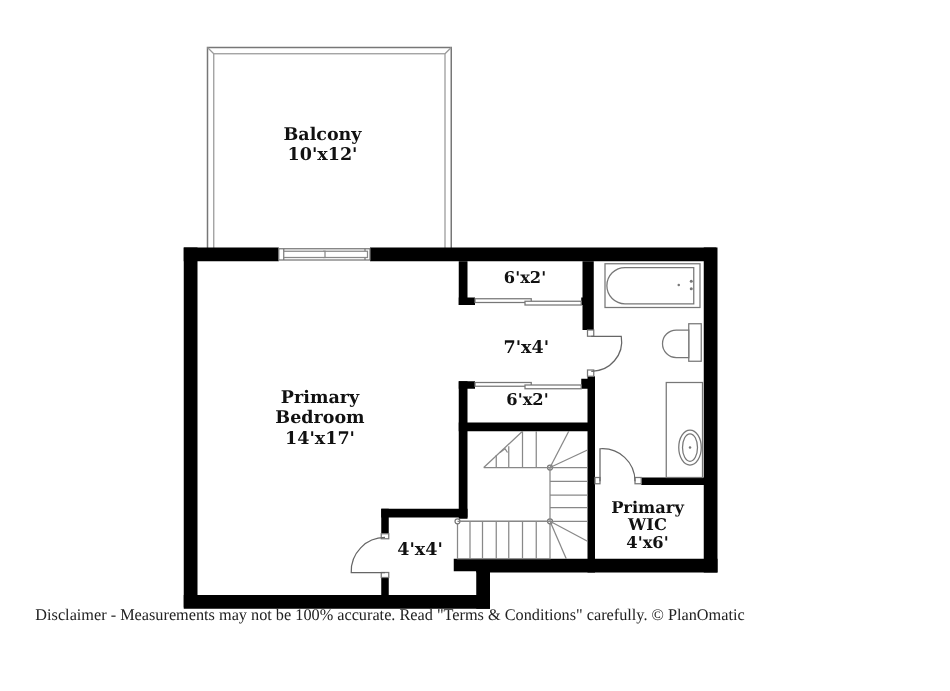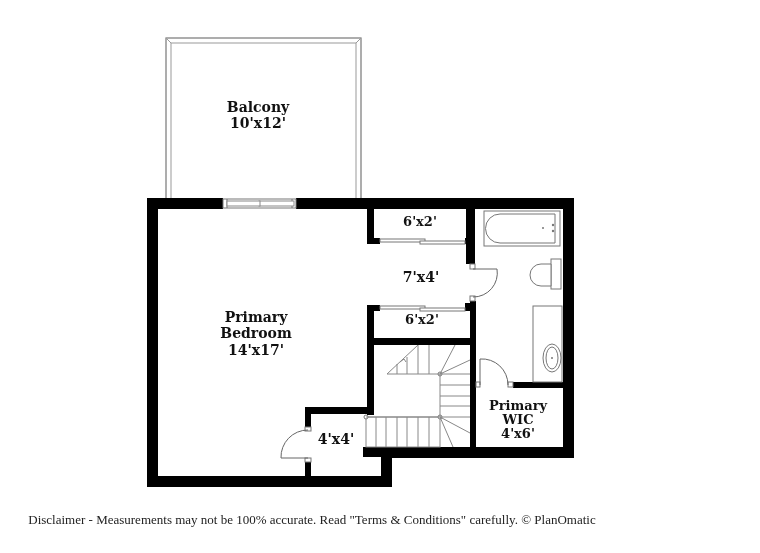--- a/index.html
+++ b/index.html
@@ -1,19 +1,19 @@
 <!DOCTYPE html>
 <html><head>
 <meta charset="utf-8">
 <style>
   html, body { margin: 0; padding: 0; background: #ffffff; }
   body { width: 760px; height: 553px; position: relative; overflow: hidden; }
   #plan { position: absolute; left: 0; top: 0; }
   .room-label { font-family: "DejaVu Serif", "Liberation Serif", serif; font-weight: bold; fill: #111; text-anchor: middle; }
-  .disclaimer { position: absolute; left: 0; width: 624px; top: 512px; text-align: center;
+  .disclaimer { position: absolute; left: 0; width: 624px; top: 484px; text-align: center;
     font-family: "Liberation Serif", "DejaVu Serif", serif; font-size: 13px; color: #222; }
   .wall { fill: #000; }
   .thin { fill: none; stroke: #666; stroke-width: 1; }
   .fixture { fill: #fff; stroke: #777; stroke-width: 1; }
 </style>
 </head>
 <body>
 
 <svg id="plan" width="760" height="553" viewBox="0 0 760 553">
 

